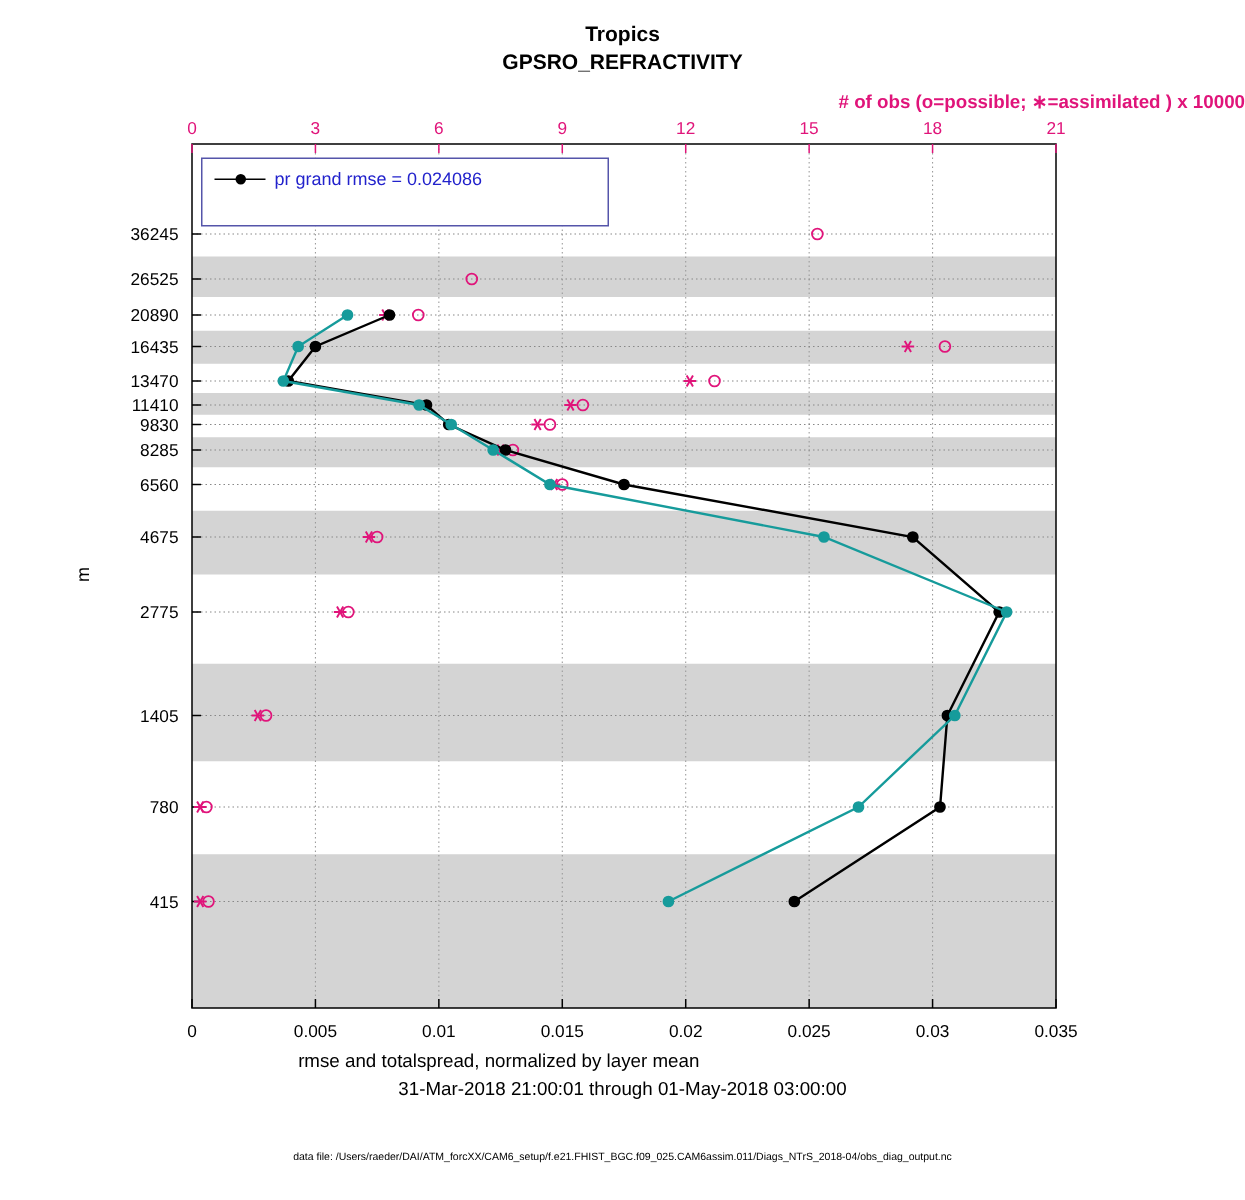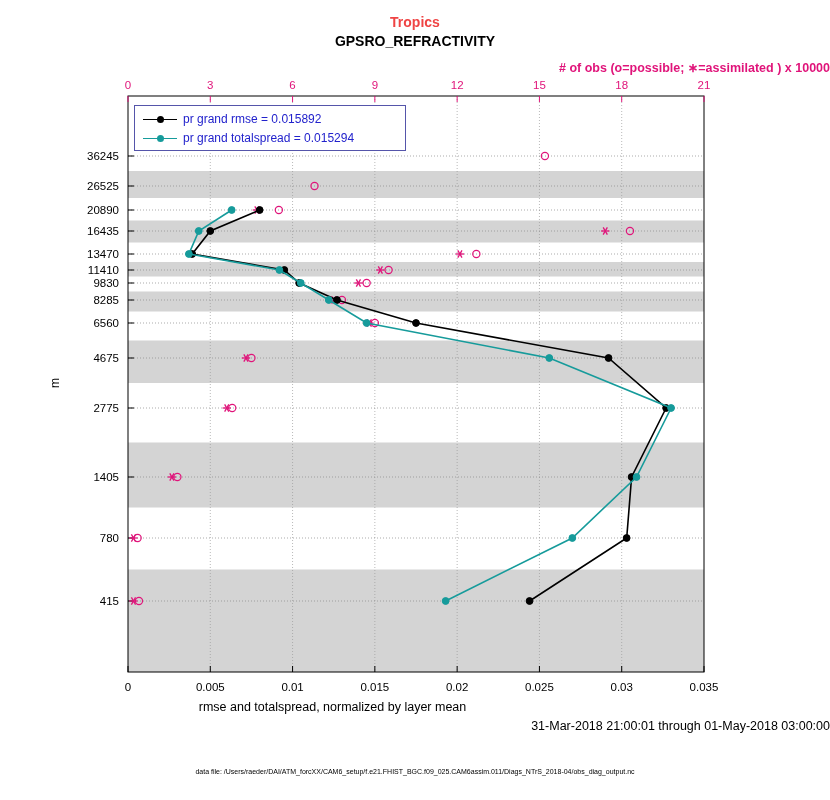--- a/index.html
+++ b/index.html
@@ -20,21 +20,21 @@
     width: 830px;
     height: 800px;
   }
   .title-main {
     position: absolute;
     left: 0; top: 14px;
     width: 830px;
     text-align: center;
     font-size: 14px;
     font-weight: bold;
-    color: #ef4444;
+    color: #000000;
   }
   .title-sub {
     position: absolute;
     left: 0; top: 33px;
     width: 830px;
     text-align: center;
     font-size: 14px;
     font-weight: bold;
     color: #000;
   }
@@ -52,21 +52,21 @@
     left: 0; top: 700px;
     width: 665px;
     text-align: center;
     font-size: 12.5px;
     color: #000;
   }
   .xlabel-bottom2 {
     position: absolute;
     left: 0; top: 719px;
     width: 830px;
-    text-align: right;
+    text-align: center;
     font-size: 12.5px;
     color: #000;
   }
   .footer-note {
     position: absolute;
     left: 0; top: 768px;
     width: 830px;
     text-align: center;
     font-size: 7px;
     color: #000;
@@ -346,27 +346,20 @@
         <circle cx="231.68" cy="210" r="3.4" fill="#169b9b" stroke="#169b9b" stroke-width="1"></circle>
       </g>
   </svg>
 
   <div class="legend-box">
     <div class="legend-row r1">
       <span class="legend-sample">
         <span class="legend-line" style="background:#000000"></span>
         <span class="legend-dot" style="background:#000000"></span>
       </span>
-      <span class="legend-label">pr grand rmse = 0.015892</span>
-    </div>
-    <div class="legend-row r2">
-      <span class="legend-sample">
-        <span class="legend-line" style="background:#169b9b"></span>
-        <span class="legend-dot" style="background:#169b9b"></span>
-      </span>
-      <span class="legend-label">pr grand totalspread = 0.015294</span>
+      <span class="legend-label">pr grand rmse = 0.024086</span>
     </div>
   </div>
 
   <div class="xlabel-bottom">rmse and totalspread, normalized by layer mean</div>
   <div class="xlabel-bottom2">31-Mar-2018 21:00:01 through 01-May-2018 03:00:00</div>
   <div class="footer-note">data file: /Users/raeder/DAI/ATM_forcXX/CAM6_setup/f.e21.FHIST_BGC.f09_025.CAM6assim.011/Diags_NTrS_2018-04/obs_diag_output.nc</div>
 </div>
 
 </body></html>

